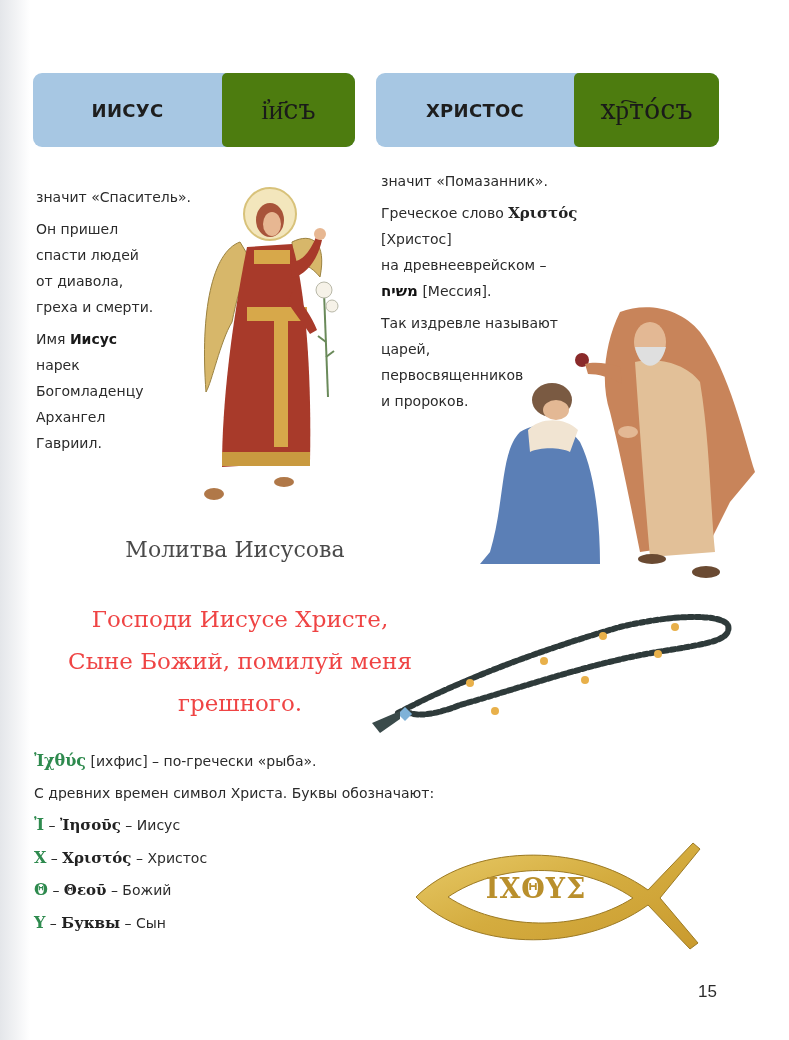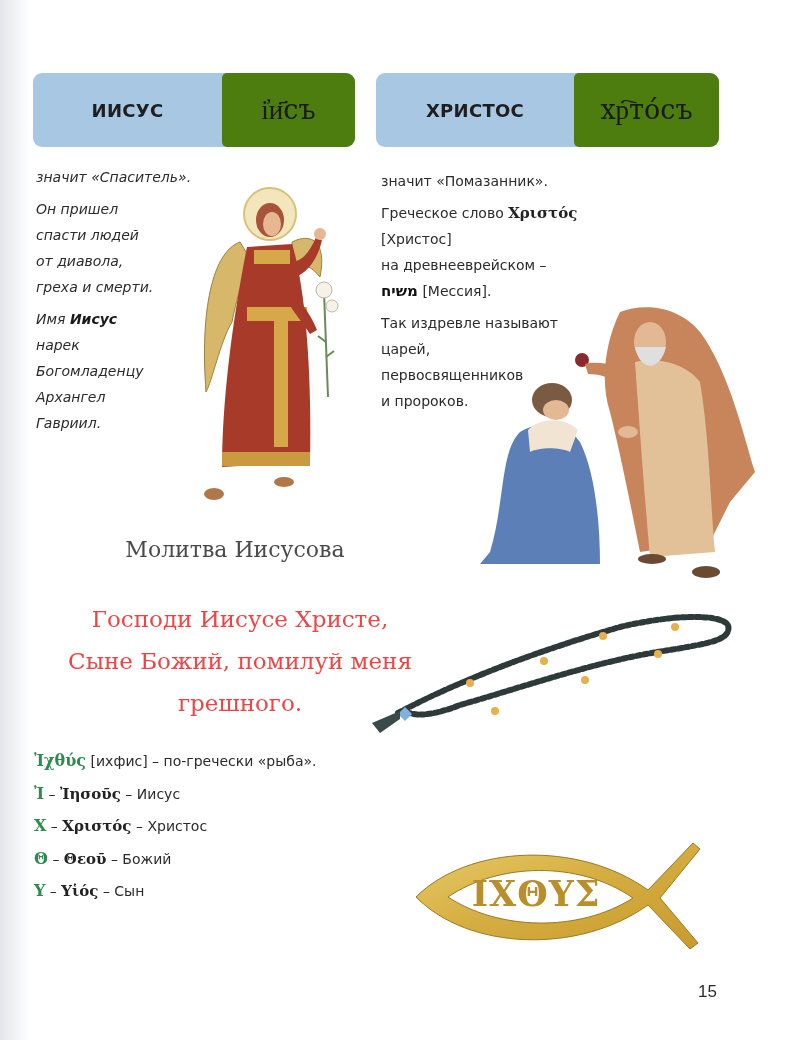--- a/index.html
+++ b/index.html
@@ -34,21 +34,21 @@
 
     .body-text {
       position: absolute; font-size: 14px; line-height: 26px; color: #2b2b2b;
     }
     .body-text p { margin: 0; }
     .body-text .gap { margin-top: 6px; }
     .bold { font-weight: bold; color: #1a1a1a; }
     .greek { font-family: "DejaVu Serif", serif; font-size: 15px; font-weight: bold; color: #222; }
     .hebrew { font-family: "DejaVu Sans", sans-serif; font-weight: bold; font-size: 15px; color: #111; }
 
-    #left-text { left: 36px; top: 164px; width: 180px; font-style: italic; }
+    #left-text { left: 36px; top: 184px; width: 180px; }
     #right-text { left: 381px; top: 168px; width: 260px; }
 
     .prayer-title {
       position: absolute; left: 60px; top: 537px; width: 350px; text-align: center;
       font-family: "DejaVu Serif", serif; font-size: 22px; color: #4a4a4a;
     }
     .prayer-text {
       position: absolute; left: 40px; top: 598px; width: 400px; text-align: center;
       font-family: "DejaVu Serif", serif; font-size: 23px; line-height: 42px; color: #ef4444;
     }
@@ -172,34 +172,35 @@
   <circle cx="288" cy="49" r="4" fill="#e8b04a"></circle>
   <circle cx="215" cy="75" r="4" fill="#e8b04a"></circle>
   <circle cx="125" cy="106" r="4" fill="#e8b04a"></circle>
 
   <rect x="30" y="104" width="10" height="10" fill="#7fb2d8" transform="rotate(45 35 109)"></rect>
   <path d="M30 106 L2 118 L10 128 L30 114 Z" fill="#3a4a4a"></path>
 </svg>
 
 <div class="ichthys">
   <p><span class="green">Ἰχθύς</span><span> [ихфис] – по-гречески «рыба».</span></p>
+  <p>С древних времен символ Христа. Буквы обозначают:</p>
   <p><span class="green">Ἰ</span><span> – </span><span class="gr">Ἰησοῦς</span><span> – </span><span>Иисус</span></p>
   <p><span class="green">Χ</span><span> – </span><span class="gr">Χριστός</span><span> – </span><span>Христос</span></p>
   <p><span class="green">Θ</span><span> – </span><span class="gr">Θεοῦ</span><span> – </span><span>Божий</span></p>
-  <p><span class="green">Υ</span><span> – </span><span class="gr">Υἱός</span><span> – </span><span>Сын</span></p>
+  <p><span class="green">Υ</span><span> – </span><span class="gr">Буквы</span><span> – </span><span>Сын</span></p>
 </div>
 
 <div class="illus" style="left:408px; top:835px; width:295px; height:115px;">
   <svg width="295" height="115" viewBox="0 0 295 115" style="position:absolute;left:0;top:0;">
     <defs>
       <linearGradient id="gold" x1="0" y1="0" x2="1" y2="1">
         <stop offset="0" stop-color="#e9cc6a"></stop>
         <stop offset="0.5" stop-color="#d4ac3f"></stop>
         <stop offset="1" stop-color="#c99a2e"></stop>
       </linearGradient>
     </defs>
     <path d="M8 62 C60 10 170 5 240 55 L285 8 L292 14 L252 63 L290 108 L282 114 L240 70 C170 120 60 115 8 62 Z
              M40 62 C90 95 170 98 225 63 C170 25 90 28 40 62 Z" fill="url(#gold)" fill-rule="evenodd" stroke="#9c7a24" stroke-width="1"></path>
   </svg>
-  <div style="position:absolute; left:58px; top:38px; width:140px; text-align:center; font-family:'DejaVu Serif', serif; font-weight:bold; font-size:35px; color:#b98f2c; letter-spacing:1px;">ΙΧΘΥΣ</div>
+  <div style="position:absolute; left:58px; top:38px; width:140px; text-align:center; font-family:'DejaVu Serif', serif; font-weight:bold; font-size:27px; color:#b98f2c; letter-spacing:1px;">ΙΧΘΥΣ</div>
 </div>
 
 <div class="page-number">15</div>
 
 </body></html>

